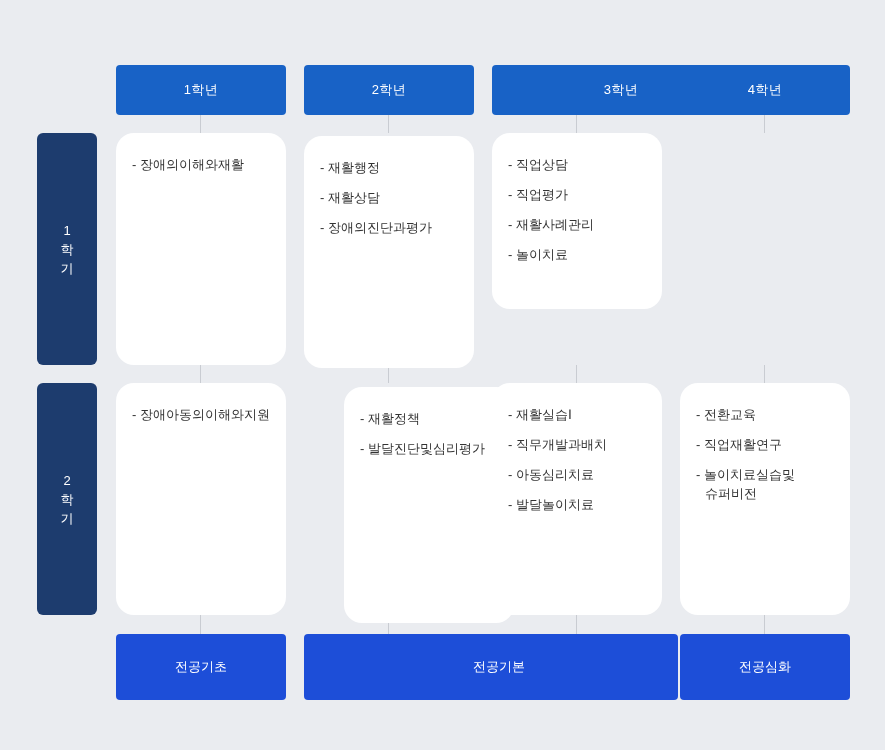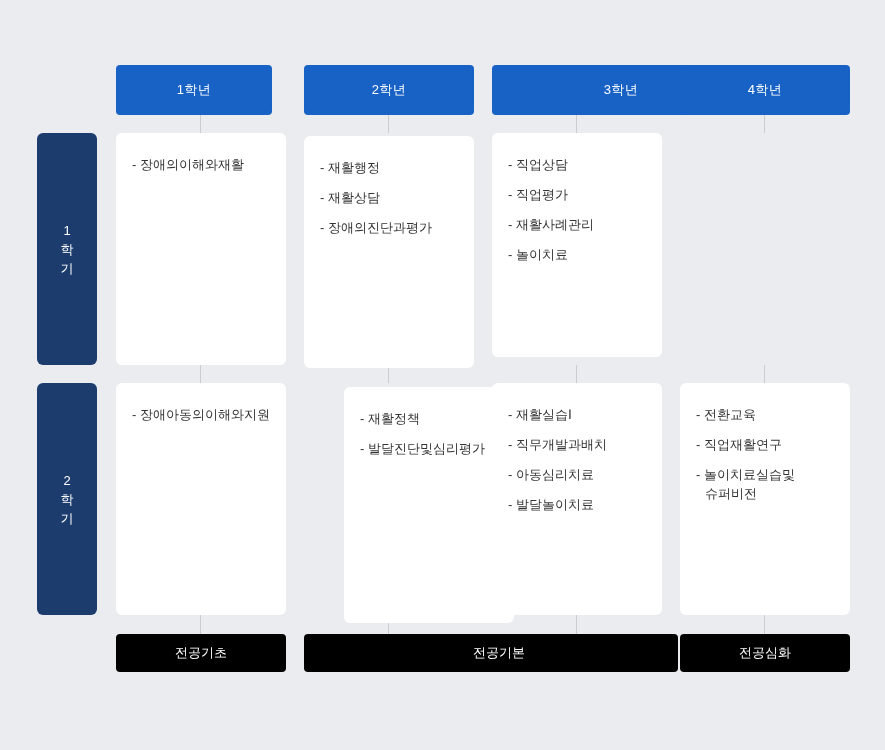--- a/index.html
+++ b/index.html
@@ -51,21 +51,21 @@
     line-height: 19px;
   }
   .sem-label span {
     display: block;
   }
 
   
   .course-card {
     position: absolute;
     background: #ffffff;
-    border-radius: 6px;
+    border-radius: 18px;
     box-sizing: border-box;
     padding: 22px 16px 14px 16px;
   }
   .course-item {
     font-size: 13px;
     line-height: 19px;
     color: #333333;
     margin-bottom: 11px;
     white-space: pre-line;
     padding-left: 9px;
@@ -79,36 +79,36 @@
   .connector {
     position: absolute;
     width: 1px;
     background: #c9ccd2;
   }
 
   
   .footer-bar {
     position: absolute;
     top: 634px;
-    height: 38px;
-    background: #000000;
+    height: 66px;
+    background: #1d4ed8;
     color: #ffffff;
     border-radius: 4px;
     display: flex;
     align-items: center;
     justify-content: center;
     font-size: 13px;
   }
 </style>
 </head>
 <body>
 
 <div id="curriculum-chart">
 
-  <div class="year-header" style="left:116px; width:156px;">
+  <div class="year-header" style="left:116px; width:170px;">
     <span>1학년</span>
   </div>
   <div class="year-header" style="left:304px; width:170px;">
     <span>2학년</span>
   </div>
   <div class="year-header" style="left:492px; width:170px;padding-left:44px;">
     <span>3학년</span>
   </div>
   <div class="year-header" style="left:680px; width:170px;">
     <span>4학년</span>
@@ -141,21 +141,21 @@
   </div>
 
   <div class="course-card" style="left:116px; top:133px; width:170px; height:232px;">
     <div class="course-item">- 장애의이해와재활</div>
   </div>
   <div class="course-card" style="left:304px; top:136px; width:170px; height:232px;">
     <div class="course-item">- 재활행정</div>
     <div class="course-item">- 재활상담</div>
     <div class="course-item">- 장애의진단과평가</div>
   </div>
-  <div class="course-card" style="left:492px; top:133px; width:170px; height:224px;">
+  <div class="course-card" style="left:492px; top:133px; width:170px; height:176px;">
     <div class="course-item">- 직업상담</div>
     <div class="course-item">- 직업평가</div>
     <div class="course-item">- 재활사례관리</div>
     <div class="course-item">- 놀이치료</div>
   </div>
 
   <div class="course-card" style="left:116px; top:383px; width:170px; height:232px;">
     <div class="course-item">- 장애아동의이해와지원</div>
   </div>
   <div class="course-card" style="left:304px; top:387px; width:170px; height:236px;margin-left:40px;">

